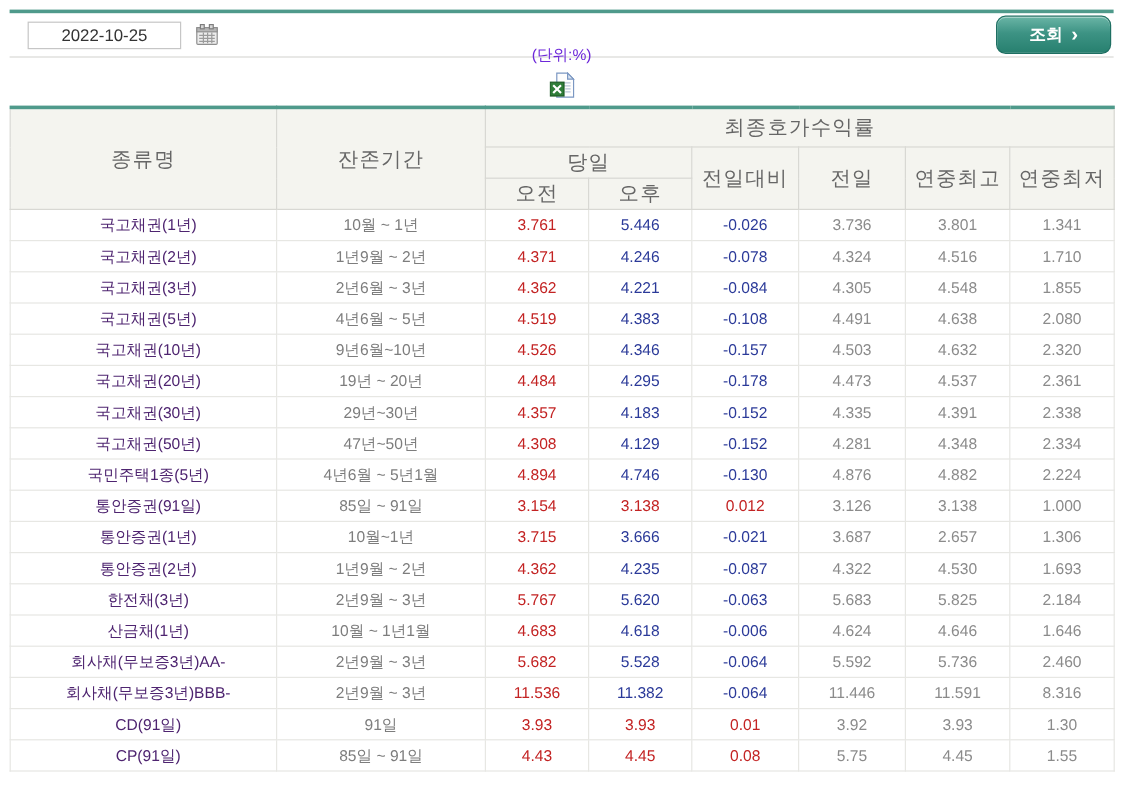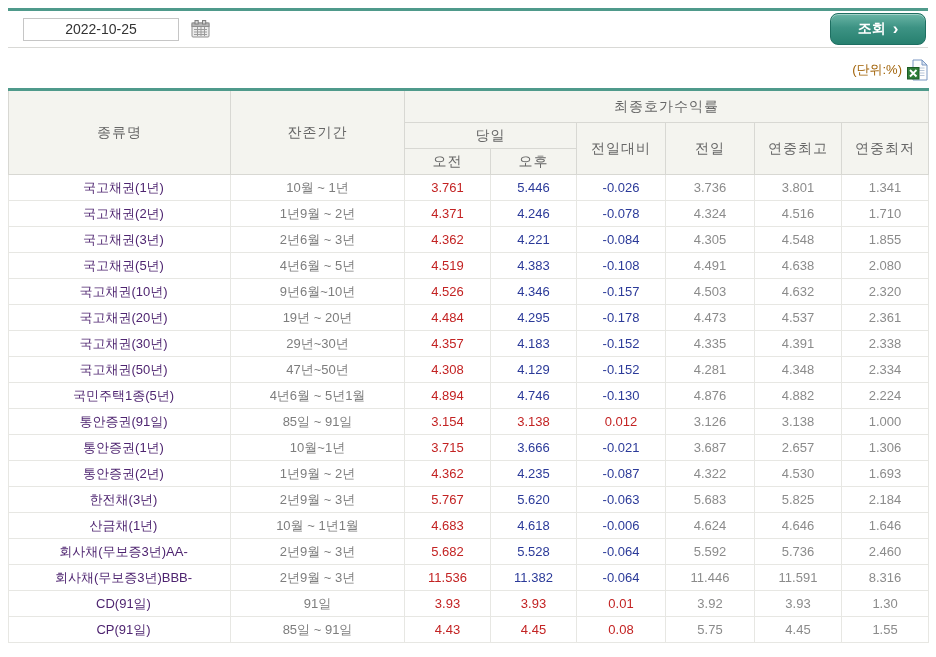--- a/index.html
+++ b/index.html
@@ -15,52 +15,52 @@
   .toolbar {
     position:absolute; left:8px; top:8px; width:920px; height:40px;
     border-top:3px solid #4f9a8b; border-bottom:1px solid #d9d9d6;
     background:#fff; display:flex; align-items:center;
   }
   .toolbar-label {
     width:115px; height:100%; background:#f1f1ec; border-right:1px solid #e2e2dd;
     display:flex; align-items:center; justify-content:center; color:#555; letter-spacing:1px;
   }
   .date-input {
-    width:156px; height:23px; margin-left:15px;
+    width:128px; height:23px; margin-left:15px;
     border:1px solid #c6c6c6; text-align:center; font-size:14px; color:#333;
     font-family:"Liberation Sans","DejaVu Sans",sans-serif;
   }
   .cal-btn { background:none; border:none; margin-left:10px; cursor:pointer; line-height:0; padding:2px; }
   .search-btn {
     margin-left:auto; margin-right:2px;
     width:96px; height:32px; border:1px solid #1e6f62; border-radius:8px;
     background:linear-gradient(#6ab5a6 0%, #3d9384 45%, #27806f 100%);
     color:#fff; font-weight:bold; font-size:14px; cursor:pointer;
     display:flex; align-items:center; justify-content:center; gap:7px;
     box-shadow:inset 0 1px 0 rgba(255,255,255,.4);
     font-family:"Liberation Sans","DejaVu Sans",sans-serif;
   }
   .search-btn .arrow { font-size:17px; line-height:1; margin-top:-2px; font-weight:bold; }
 
   
   .unit-row {
     position:absolute; left:8px; top:58px; width:920px; height:24px;
-    display:flex; align-items:center; justify-content:flex-end; gap:5px; color:#a16207;
+    display:flex; align-items:center; justify-content:flex-end; gap:5px; color:#6d28d9;flex-direction:column;
   }
   .excel-btn { background:none; border:none; cursor:pointer; line-height:0; padding:0; }
 
   
   table.grid {
     position:absolute; left:8px; top:88px; width:920px;
     border-collapse:collapse; table-layout:fixed;
     border:1px solid #ddddd9; border-top:3px solid #4f9a8b; border-bottom:1px solid #b9b9b9;
   }
   table.grid thead th {
     background:#f4f4ef; color:#666; font-weight:normal;
-    border:1px solid #d8d8d3; font-size:14px; letter-spacing:1px;
+    border:1px solid #d8d8d3; font-size:17px; letter-spacing:1px;
   }
   table.grid thead tr.h1 th { height:33px; }
   table.grid thead tr.h2 th { height:26px; }
   table.grid thead tr.h3 th { height:26px;margin-top:41px; }
   table.grid tbody td {
     height:26px; border:1px solid #e7e7e3; background:#fff;
     text-align:center; white-space:nowrap; overflow:hidden; font-size:13px;
   }
   td.name { text-align:left; padding-left:8px; color:#4e2470; }
   td.mat  { color:#7d7d7d; }

